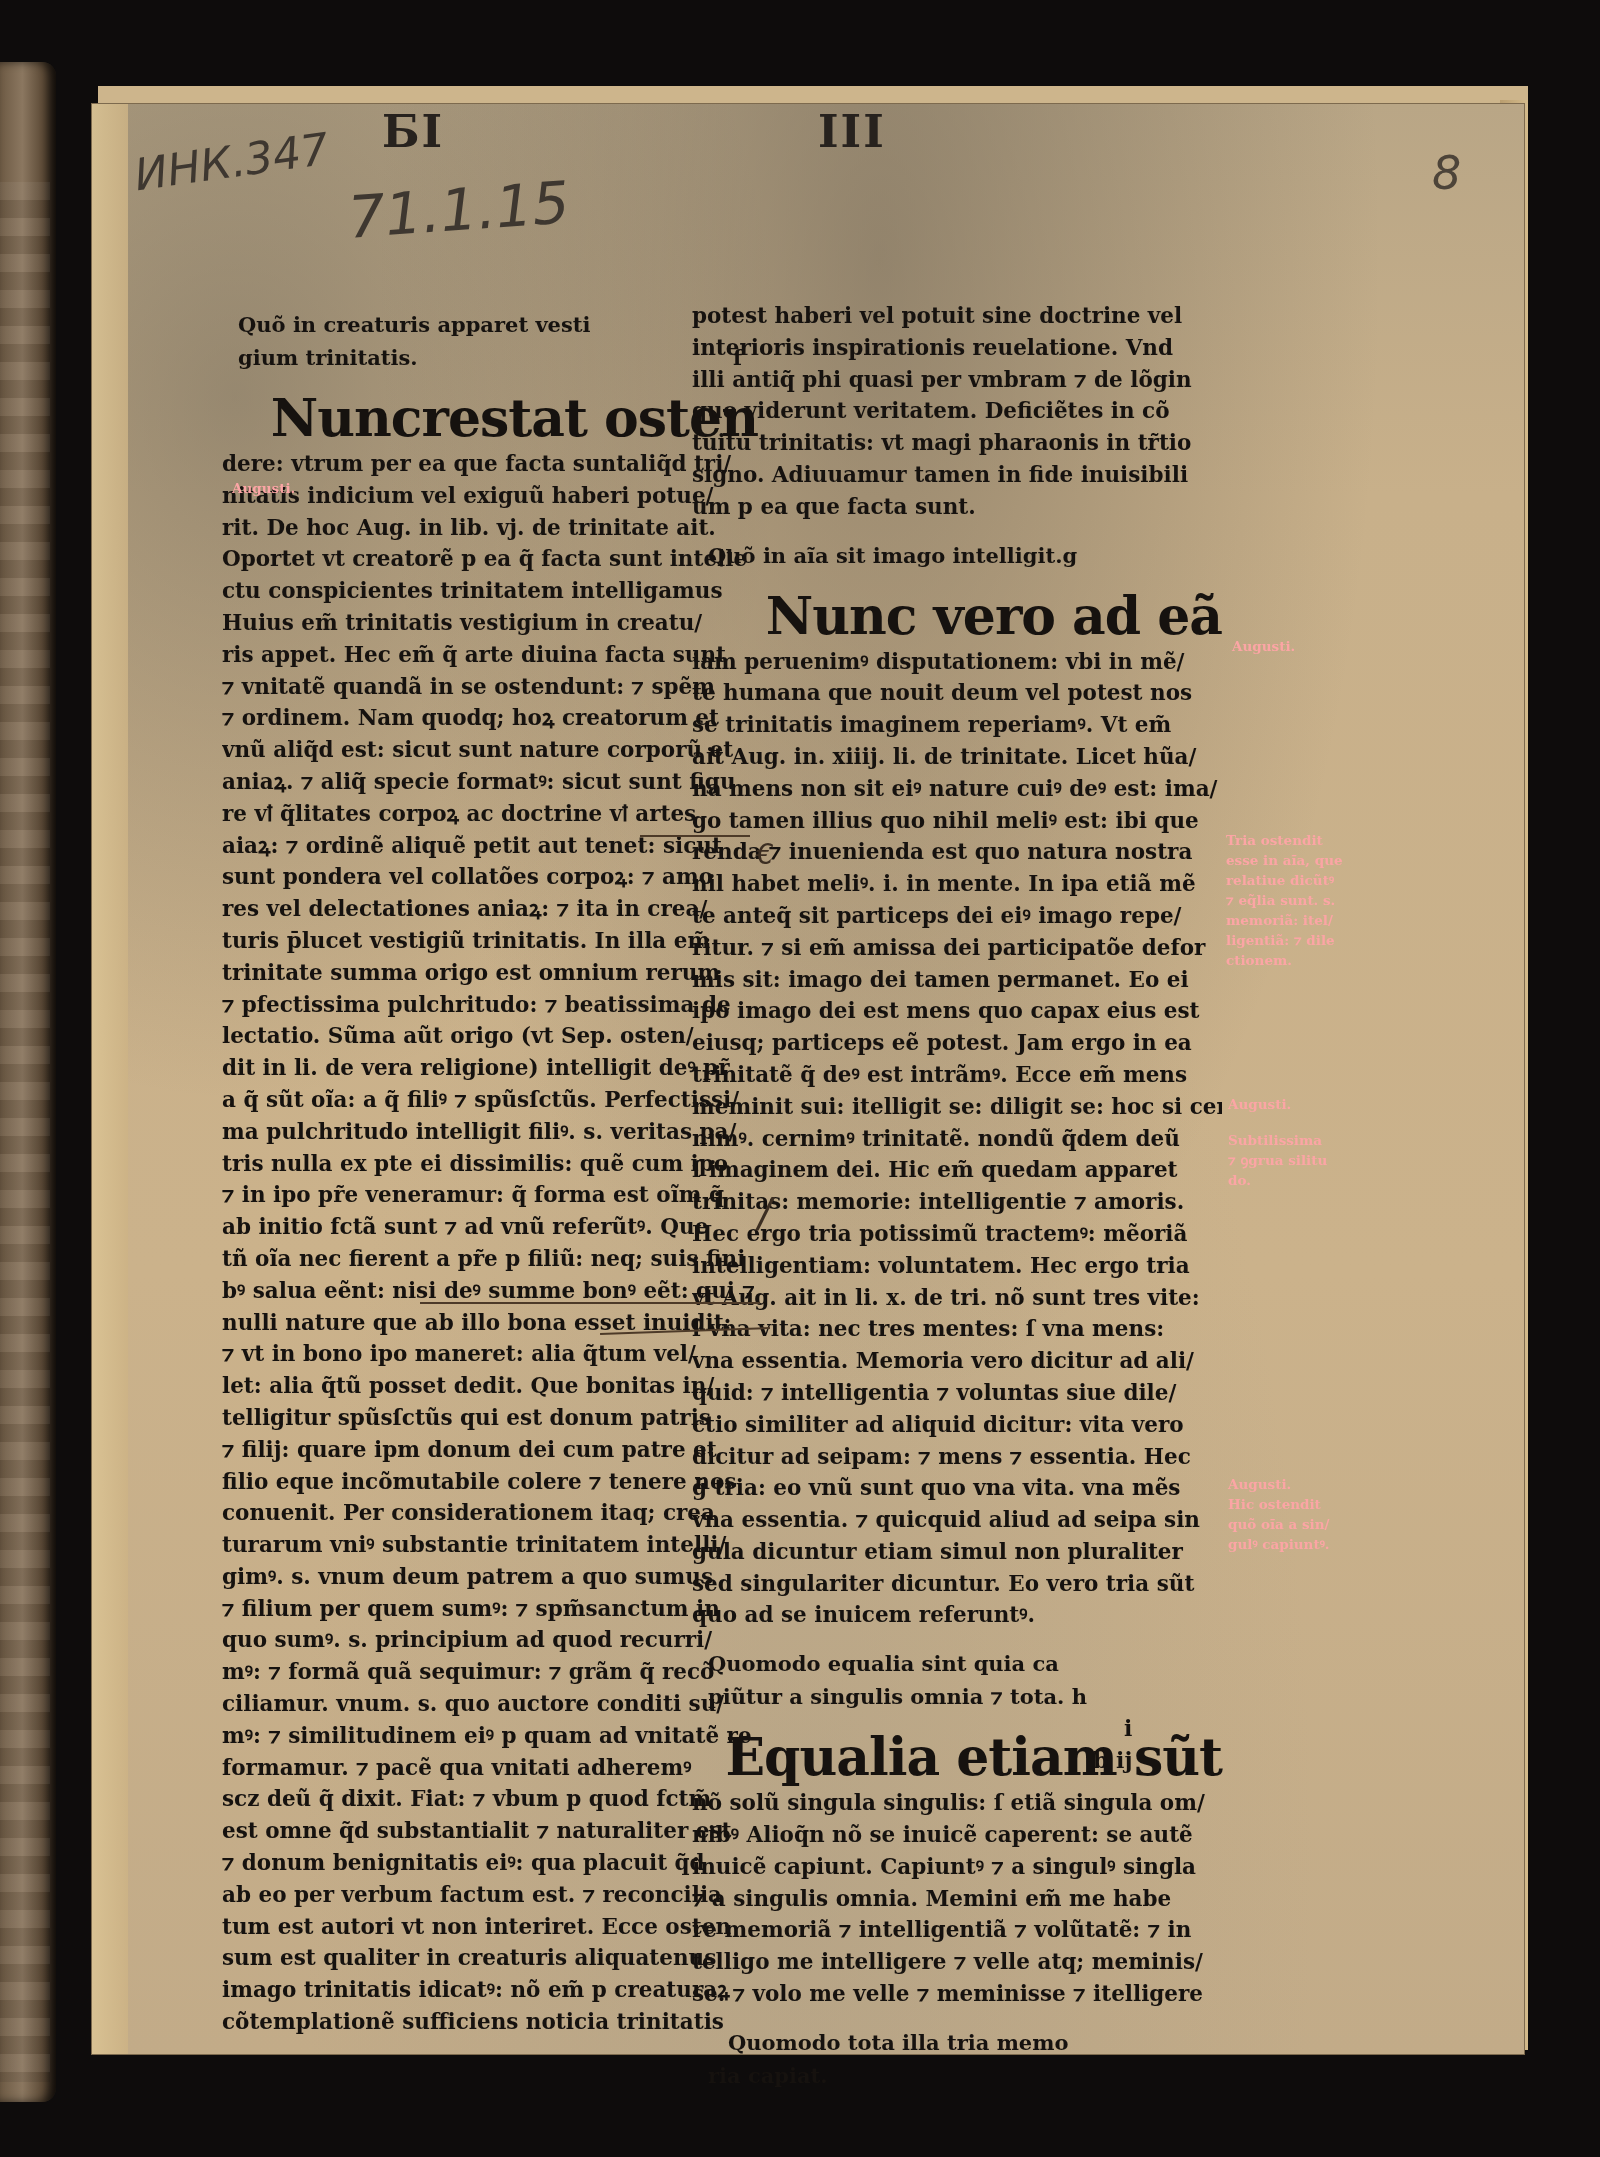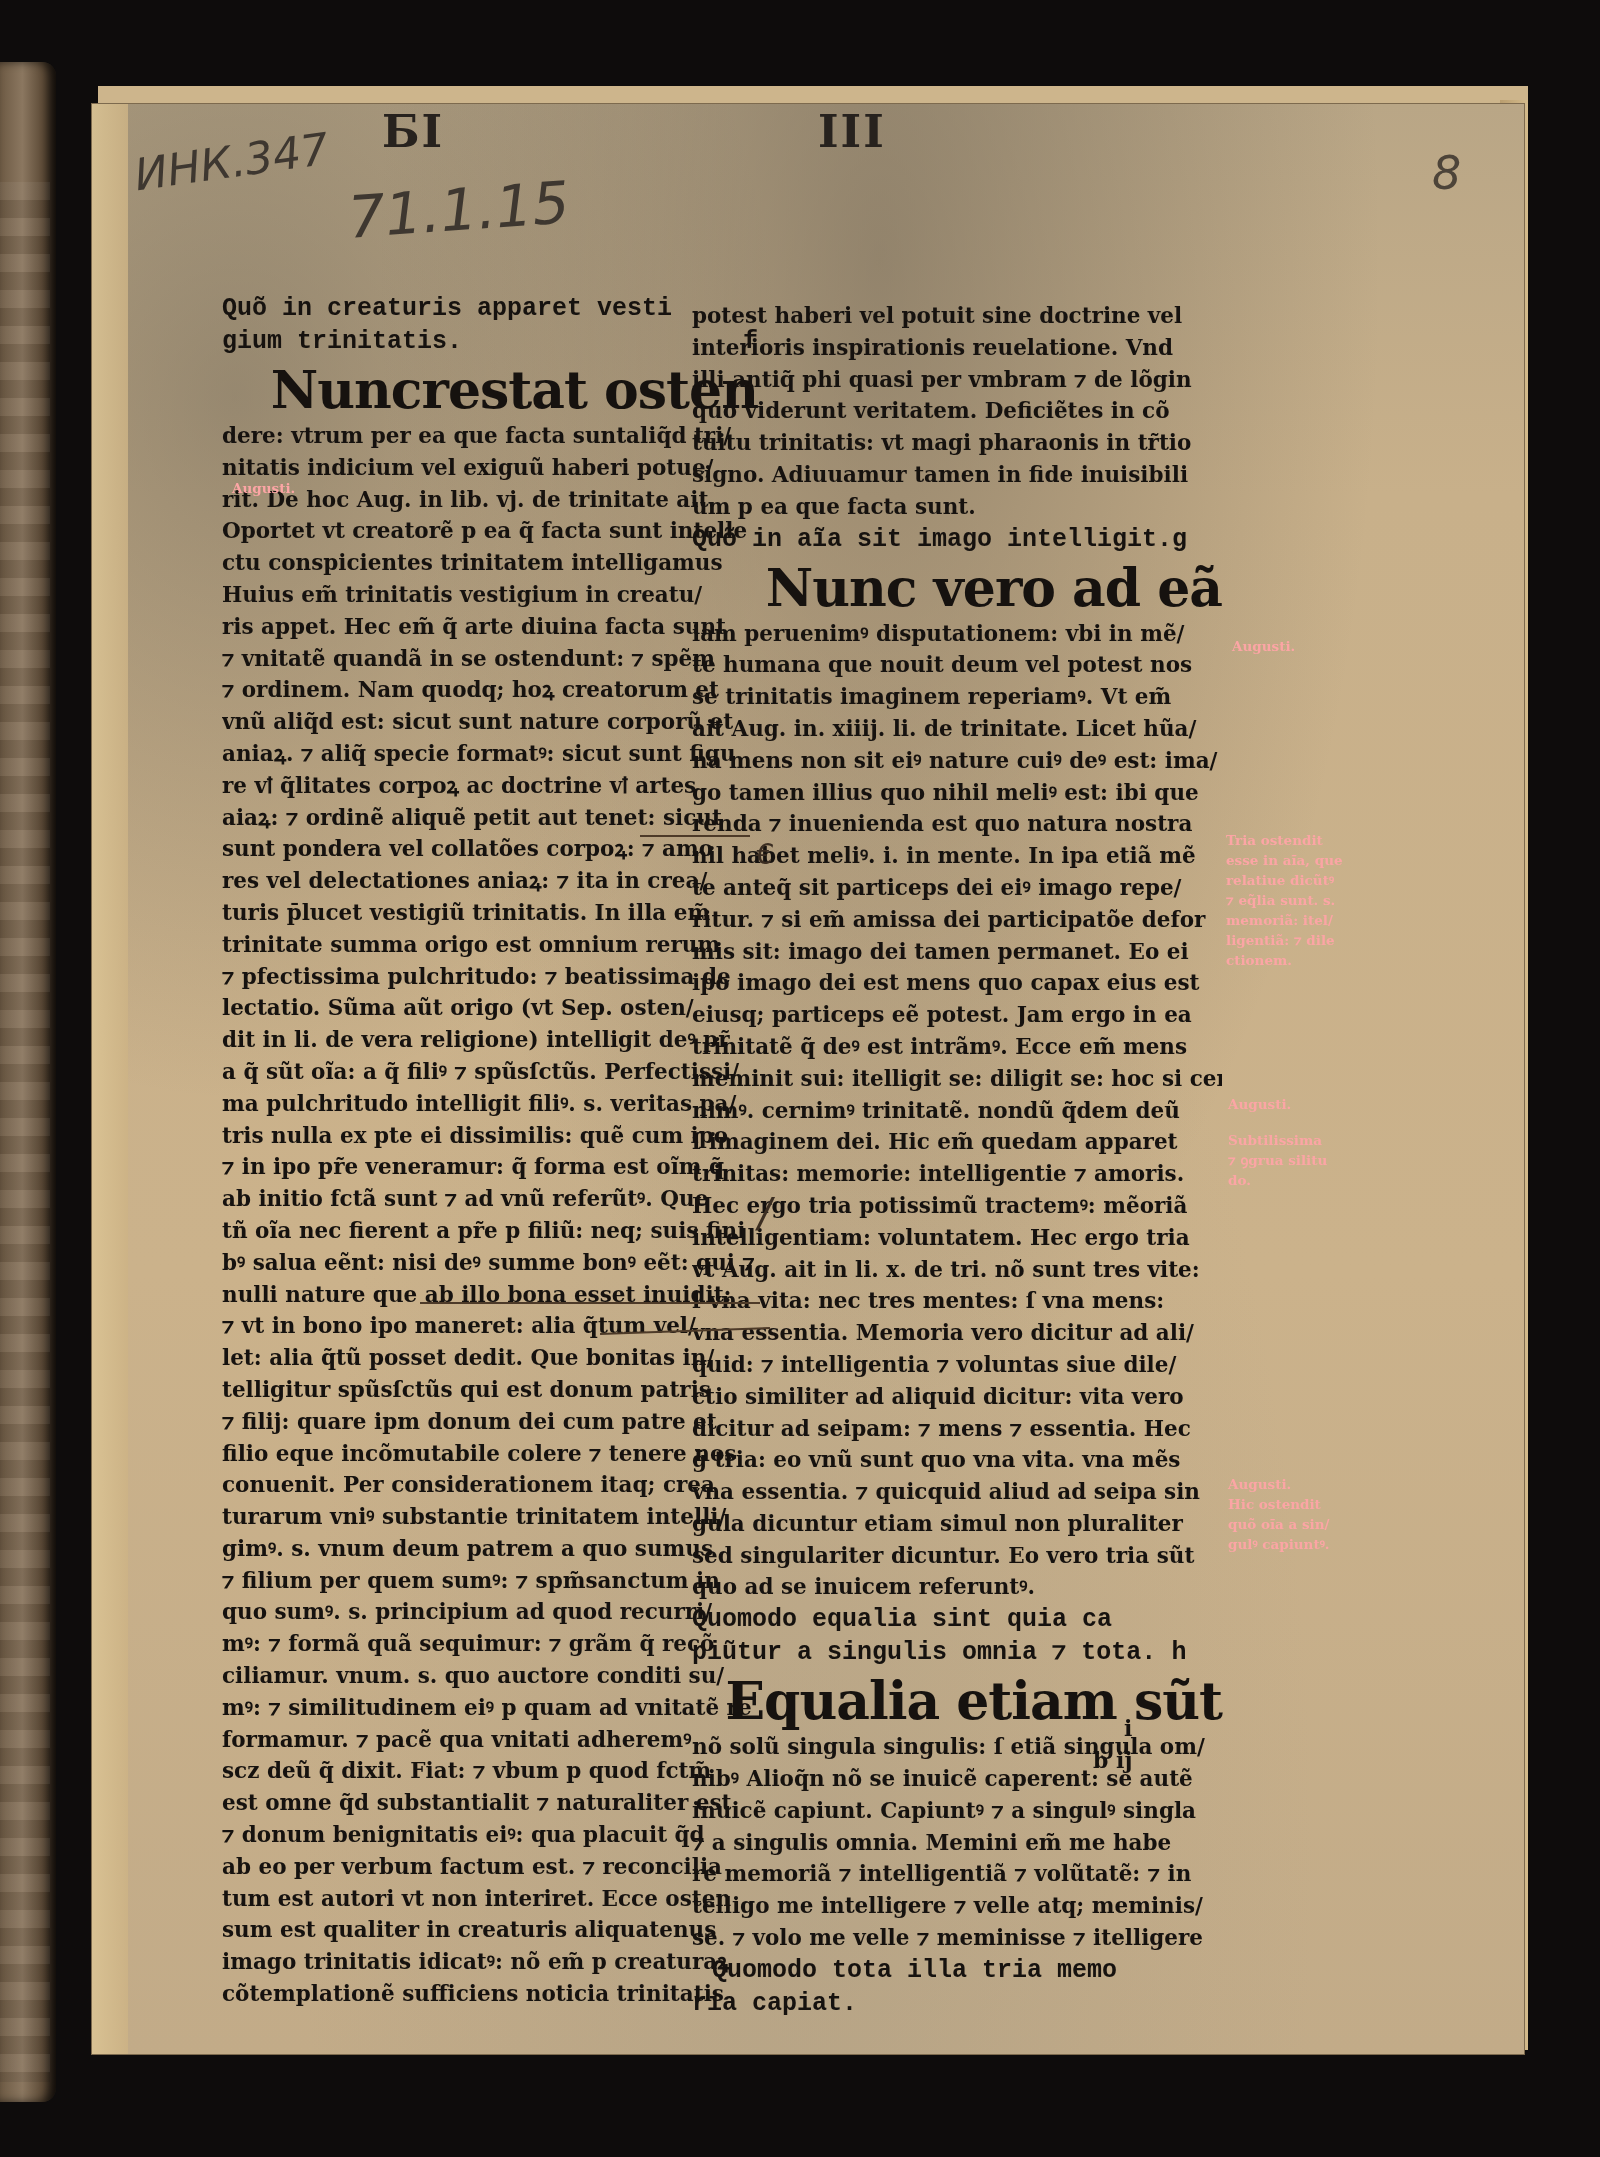--- a/index.html
+++ b/index.html
@@ -64,21 +64,21 @@
   .sig-left { left: 382px; }
   .sig-right { left: 818px; }
   .col {
     position: absolute; top: 190px; color: #16120f;
     font-family: "DejaVu Serif", serif; font-weight: bold;
     font-size: 21.5px; line-height: 31.8px;
   }
   .col-left { left: 222px; width: 536px; }
   .col-right { left: 692px; width: 530px; top: 190px; }
   .col p { margin: 0; white-space: nowrap; overflow: hidden; text-align: justify; }
-  .rubric { font-size: 25px; line-height: 33px; margin: 0; white-space: nowrap; font-family: Liberation Mono, monospace; }
+  .rubric { font-size: 21px; line-height: 33px; margin: 16px; white-space: nowrap; }
   .rubric .mark { float: right; }
   .incipit { font-size: 52px; line-height: 56px; margin: 4px 0 2px 0; letter-spacing: -1px; white-space: nowrap; text-align: right; }
   .margin-note {
     position: absolute; color: #fca5a5; font-family: "DejaVu Serif", serif; font-weight: bold;
     font-size: 13.5px; line-height: 20px; white-space: nowrap;
   }
   .pen-mark { position:absolute; color:#3c2e22; font-family:"DejaVu Sans", sans-serif; font-style: italic; }
   .sig-mark {
     position: absolute; left: 1123px; top: 1712px; color: #16120f; font-weight: bold;
     font-family: "DejaVu Serif", serif; font-size: 22px; line-height: 32px; text-align: right;

